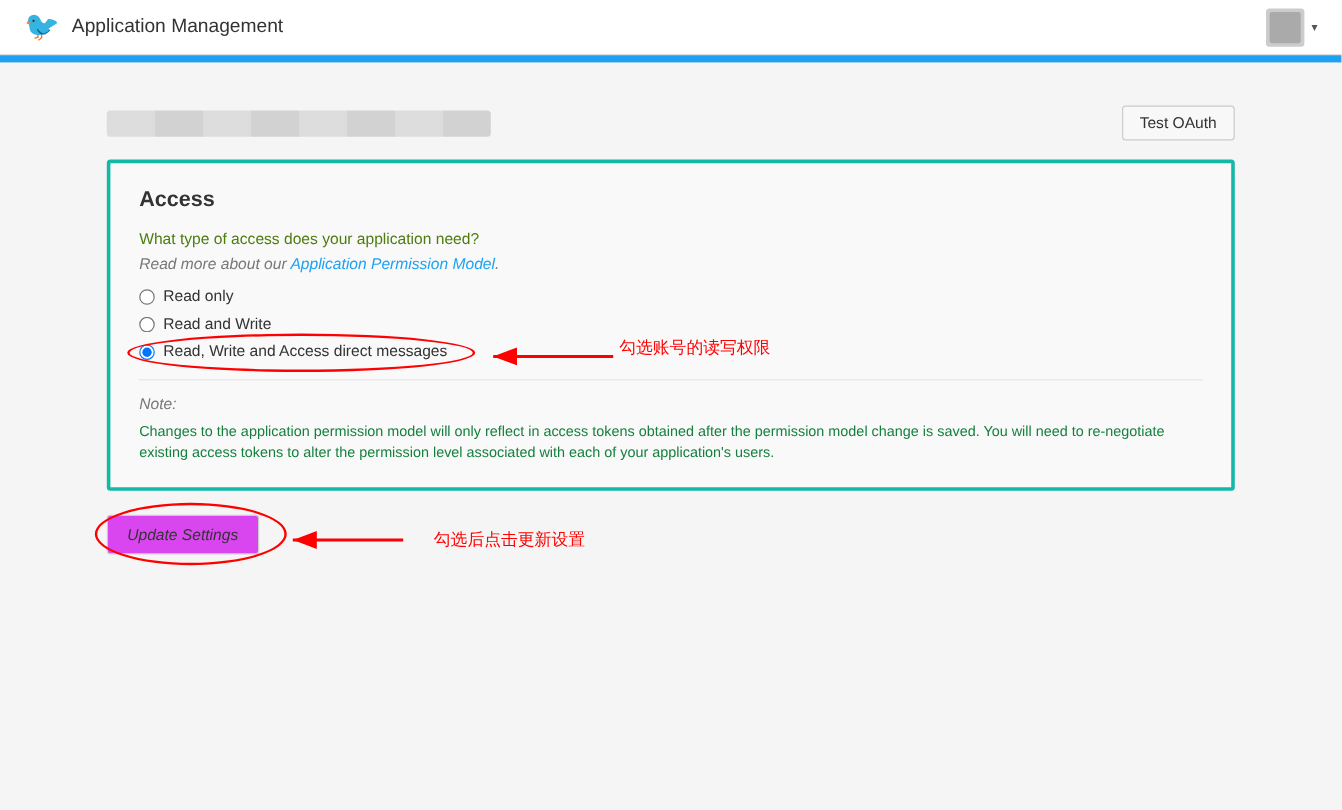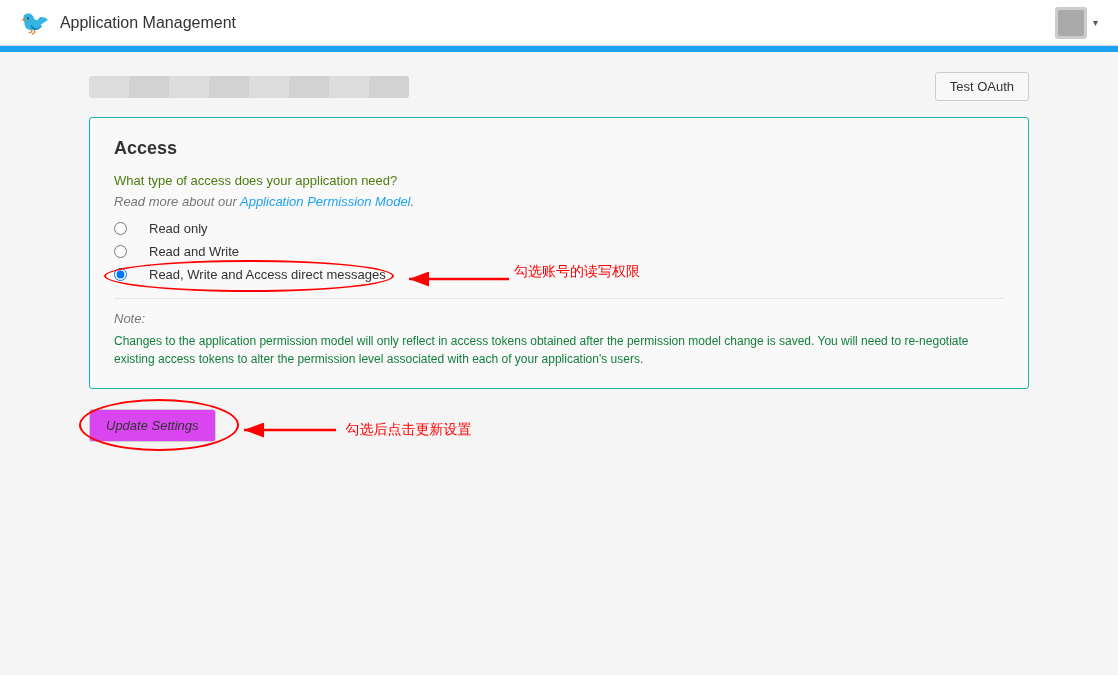--- a/index.html
+++ b/index.html
@@ -57,21 +57,21 @@
     
     .blue-bar {
       height: 6px;
       background: #1da1f2;
     }
 
     
     .main {
       max-width: 1000px;
       margin: 0 auto;
-      padding: 20px 30px;
+      padding: 36px 30px;
     }
 
     
     .app-name-bar {
       display: flex;
       justify-content: space-between;
       align-items: center;
       margin-bottom: 16px;
     }
     .app-name-blurred {
@@ -112,21 +112,21 @@
     .tab.active {
       color: #333;
       background: #fff;
       border-color: #ddd;
       border-bottom-color: #fff;
     }
 
     
     .access-box {
       background: #f9f9f9;
-      border: 1px solid #14b8a6;
+      border: 3px solid #14b8a6;
       border-radius: 3px;
       padding: 20px 24px 20px 24px;
       margin-bottom: 20px;
       position: relative;
     }
     .access-title {
       font-size: 18px;
       font-weight: bold;
       margin-bottom: 14px;
       color: #333;
@@ -142,22 +142,22 @@
       margin-bottom: 12px;
       font-style: italic;
     }
     .access-link {
       color: #1da1f2;
       text-decoration: none;
       font-style: italic;
     }
     .radio-option {
       display: flex;
-      align-items: center;
-      gap: 22px;
+      align-items: flex-end;
+      gap: 7px;
       margin-bottom: 8px;
       font-size: 13px;
     }
     .radio-option input[type="radio"] {
       cursor: pointer;
     }
     .radio-label {
       color: #333;
     }
 
@@ -271,21 +271,21 @@
     </div>
   </div>
 
   <div class="update-area">
     <div class="update-btn-wrap">
       <button class="update-settings-btn">Update Settings</button>
       
       <div style="position:absolute; top:-10px; left:-10px; width:160px; height:52px; border:2px solid red; border-radius:50%; pointer-events:none;"></div>
     </div>
 
-    <div style="display:flex; align-items:center; margin-top:6px; gap:0;">
+    <div style="display:flex; align-items:center; margin-top:6px; gap:16px;">
       <svg width="110" height="30" style="pointer-events:none;">
         <defs>
           <marker id="arrowhead3" markerWidth="8" markerHeight="6" refX="8" refY="3" orient="auto">
             <polygon points="0 0, 8 3, 0 6" fill="red"></polygon>
           </marker>
         </defs>
         <line x1="100" y1="15" x2="8" y2="15" stroke="red" stroke-width="2.5" marker-end="url(#arrowhead3)"></line>
       </svg>
       <span style="color:red; font-size:14px; font-family:'Microsoft YaHei',sans-serif; white-space:nowrap;">勾选后点击更新设置</span>
     </div>

